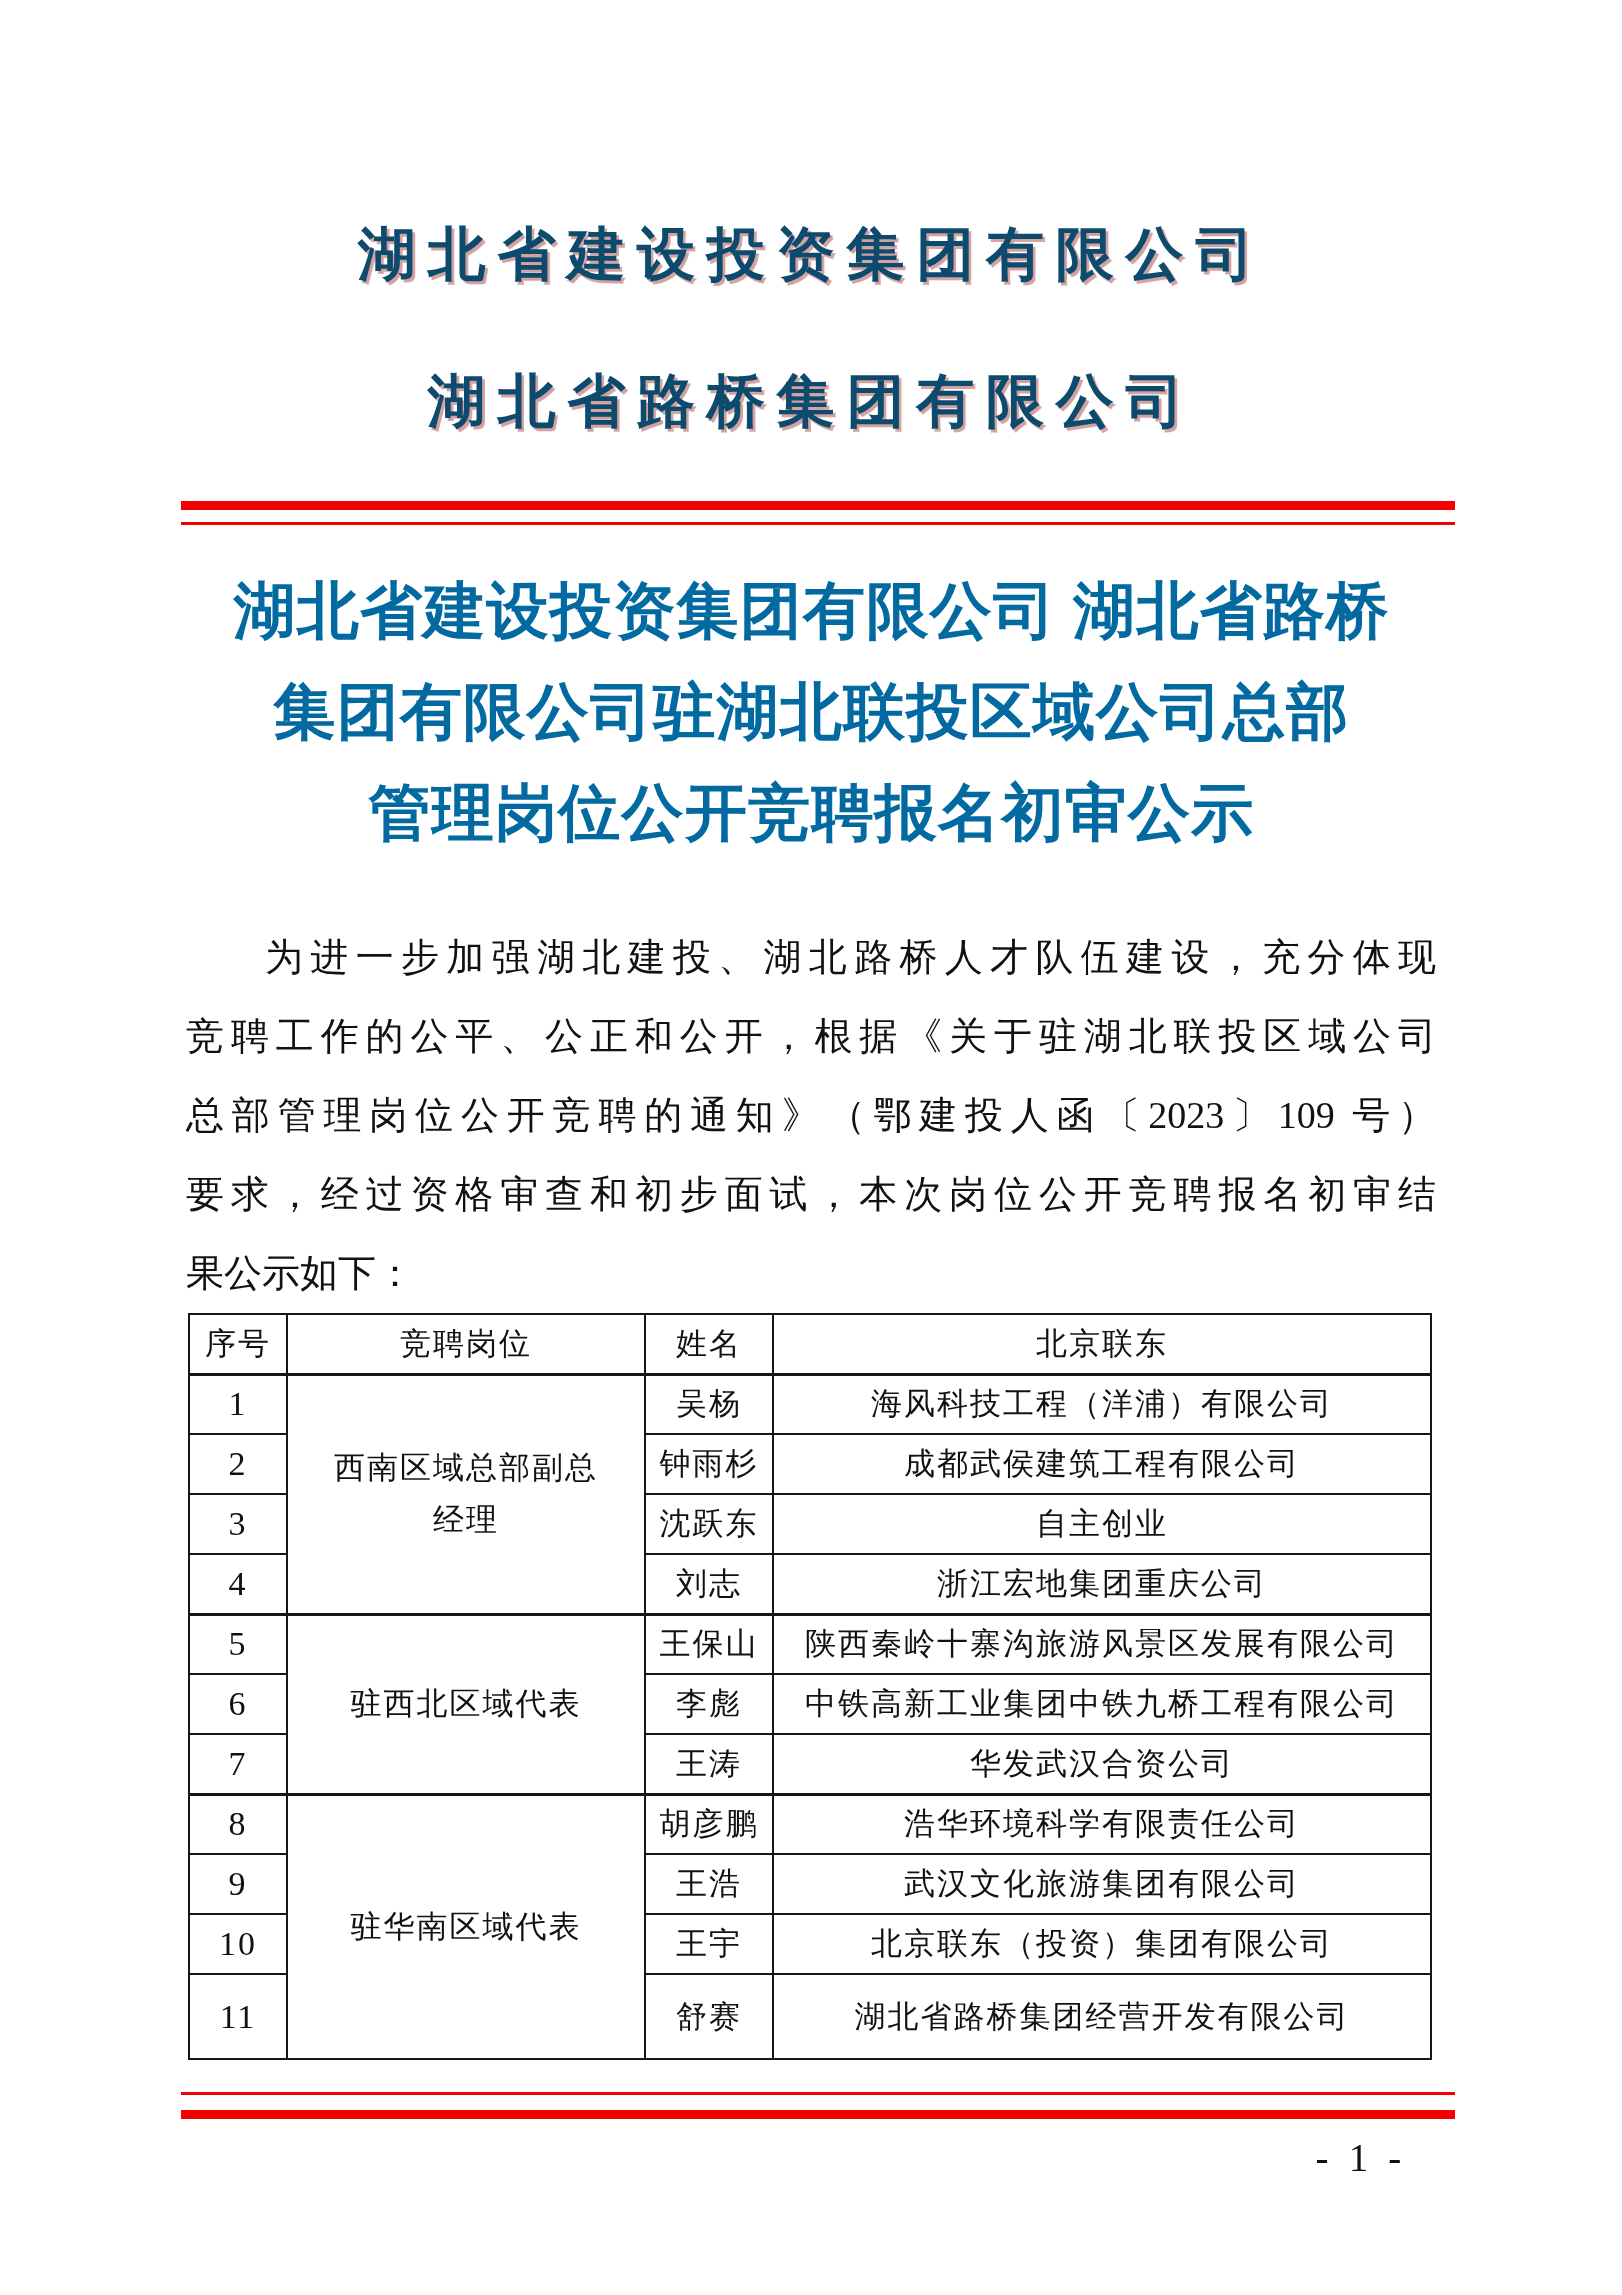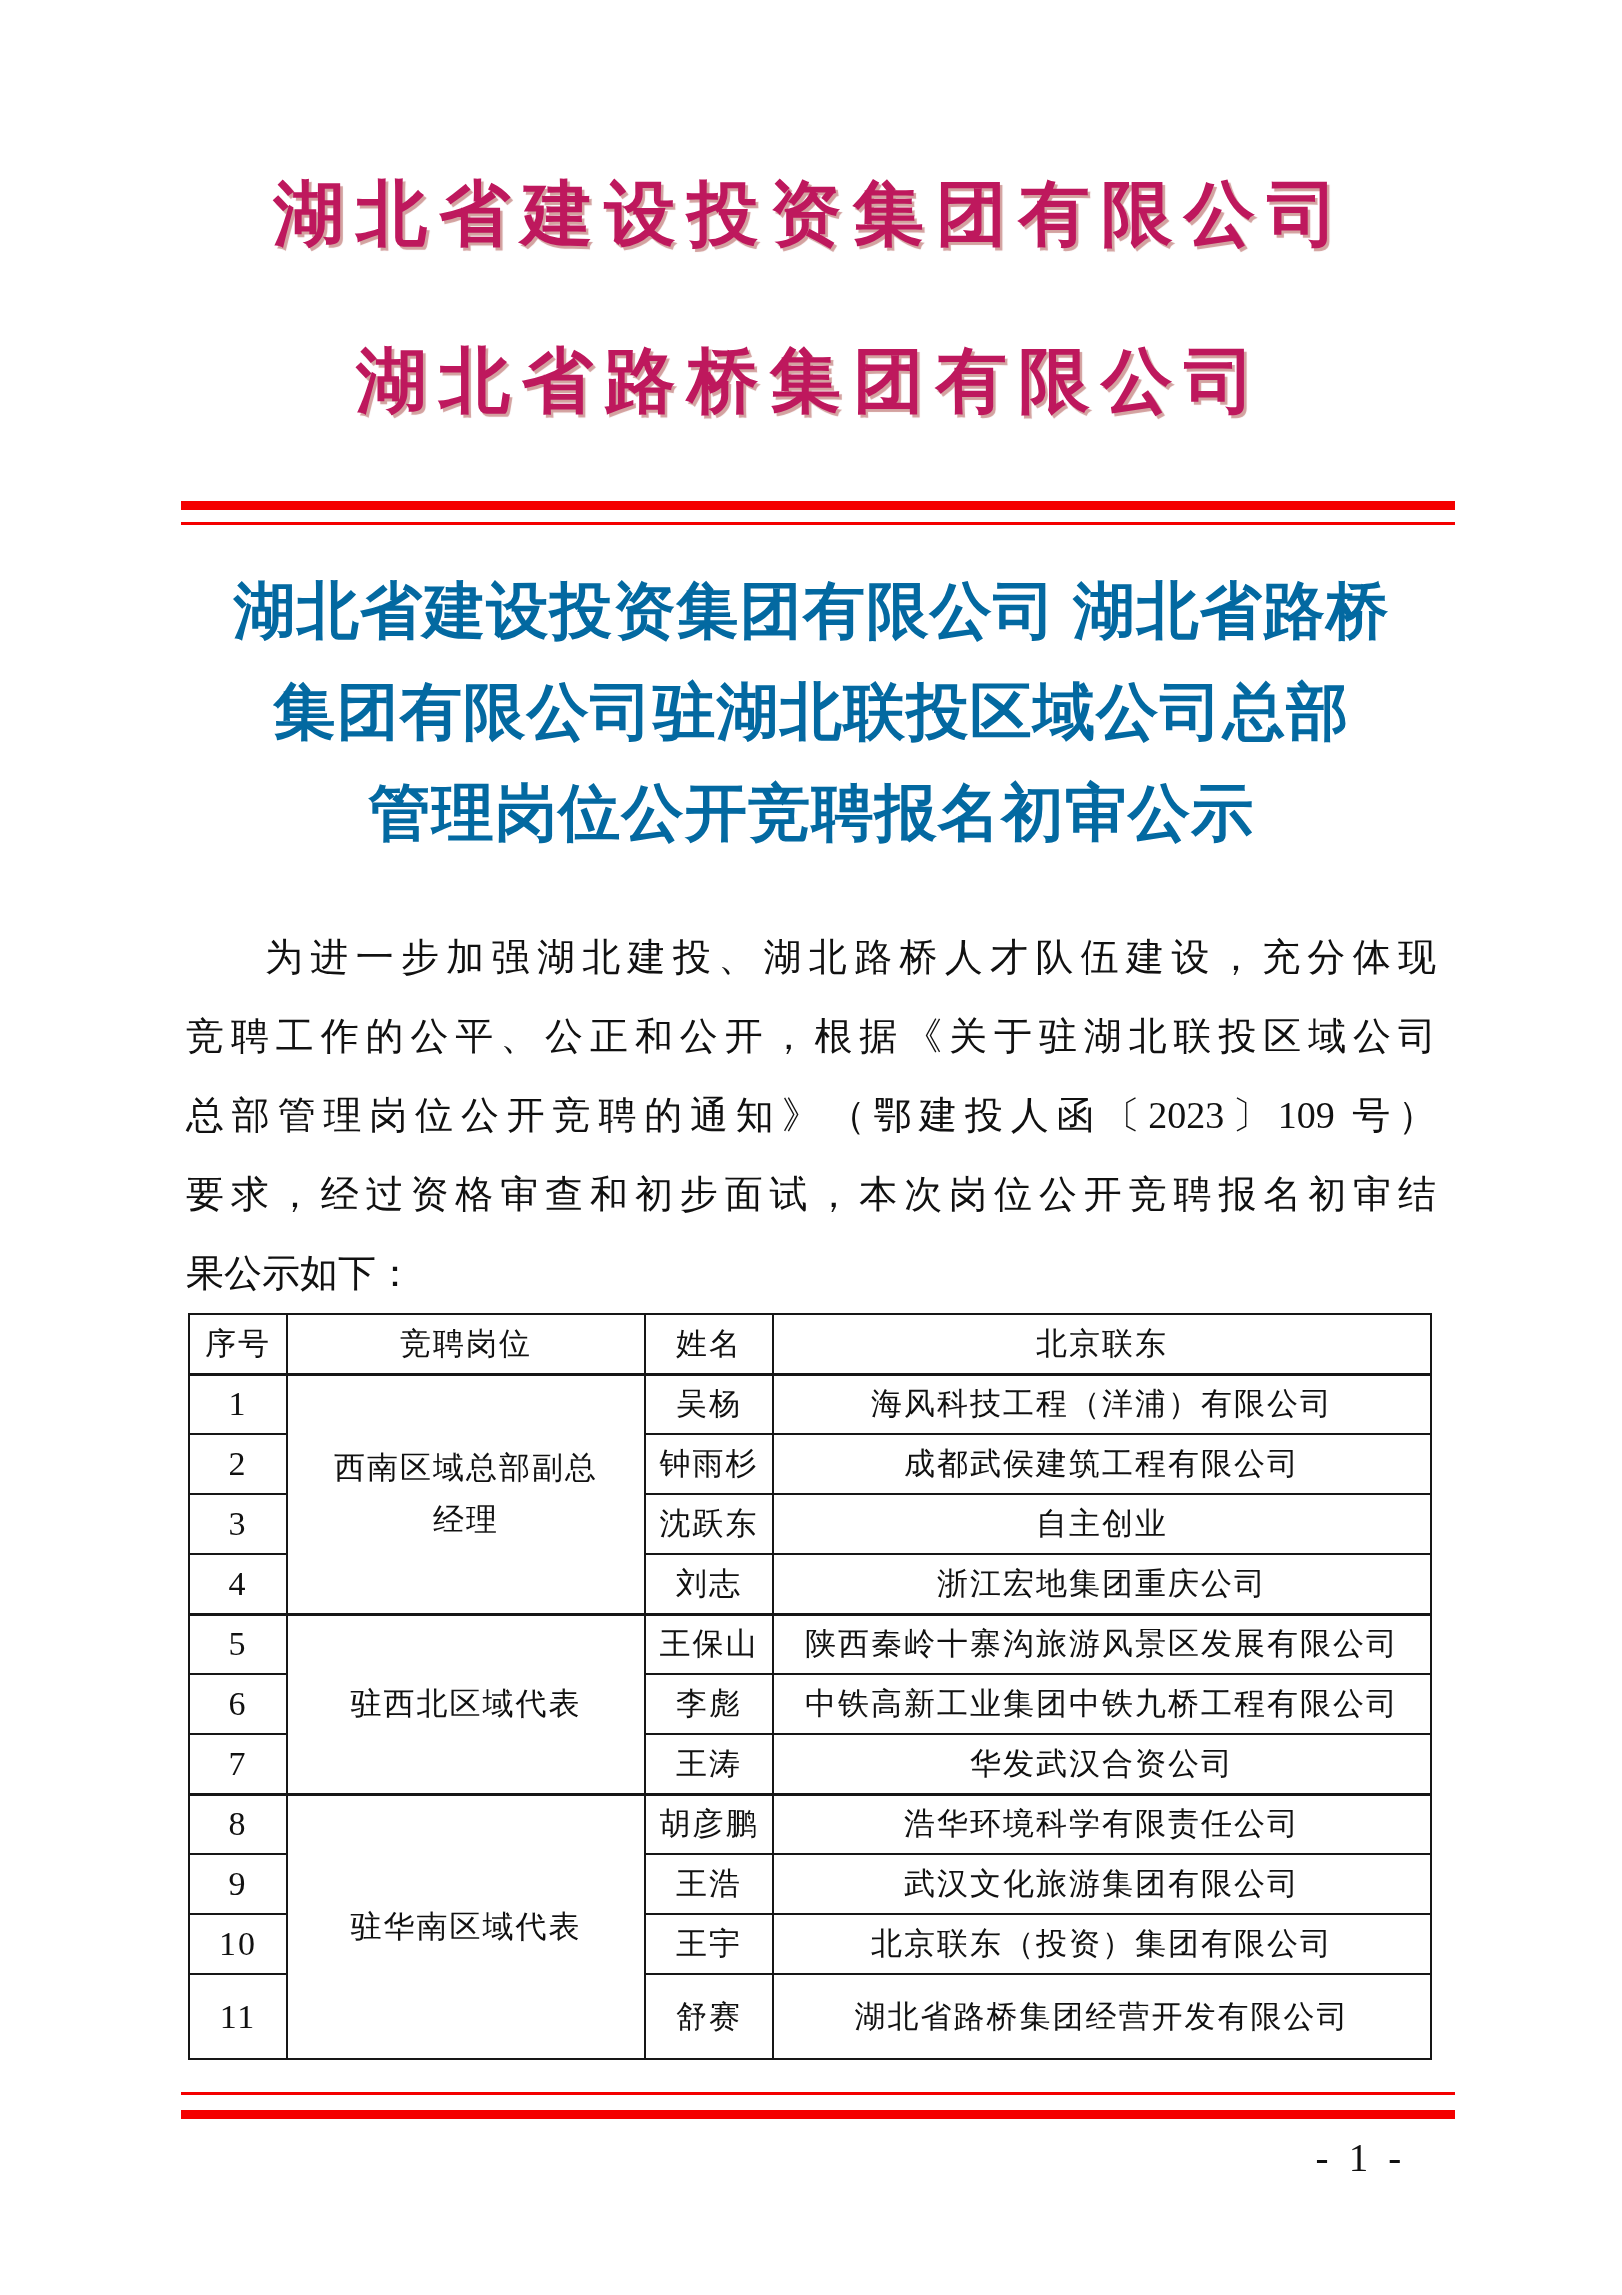--- a/index.html
+++ b/index.html
@@ -13,30 +13,31 @@
     background: #ffffff;
     overflow: hidden;
   }
 
   
   .masthead-line {
     position: absolute;
     left: 0;
     width: 100%;
     text-align: center;
-    color: #be185d;
+    color: #0c4a6e;
     font-weight: bold;
-    font-size: 71px;
+    font-size: 58px;
     line-height: 111px;
     letter-spacing: 11.8px;
     white-space: nowrap;
     text-shadow: 2.6px 3.3px 0.7px rgba(140, 10, 5, 0.38);
+    margin-top: 40px;
   }
   .masthead-line1 { top: 159px; }
-  .masthead-line2 { top: 326px; text-align: center; }
+  .masthead-line2 { top: 306px; text-align: center; }
 
   .rule { position: absolute; left: 181px; width: 1274px; background: #f40000; }
   .rule-top-thick    { top: 501px;  height: 9.2px; }
   .rule-top-thin     { top: 522px;  height: 2.6px;  }
   .rule-bottom-thin  { top: 2092px; height: 2.6px;  }
   .rule-bottom-thick { top: 2110px; height: 8.5px; }
 
   
   .doc-title {
     position: absolute;

